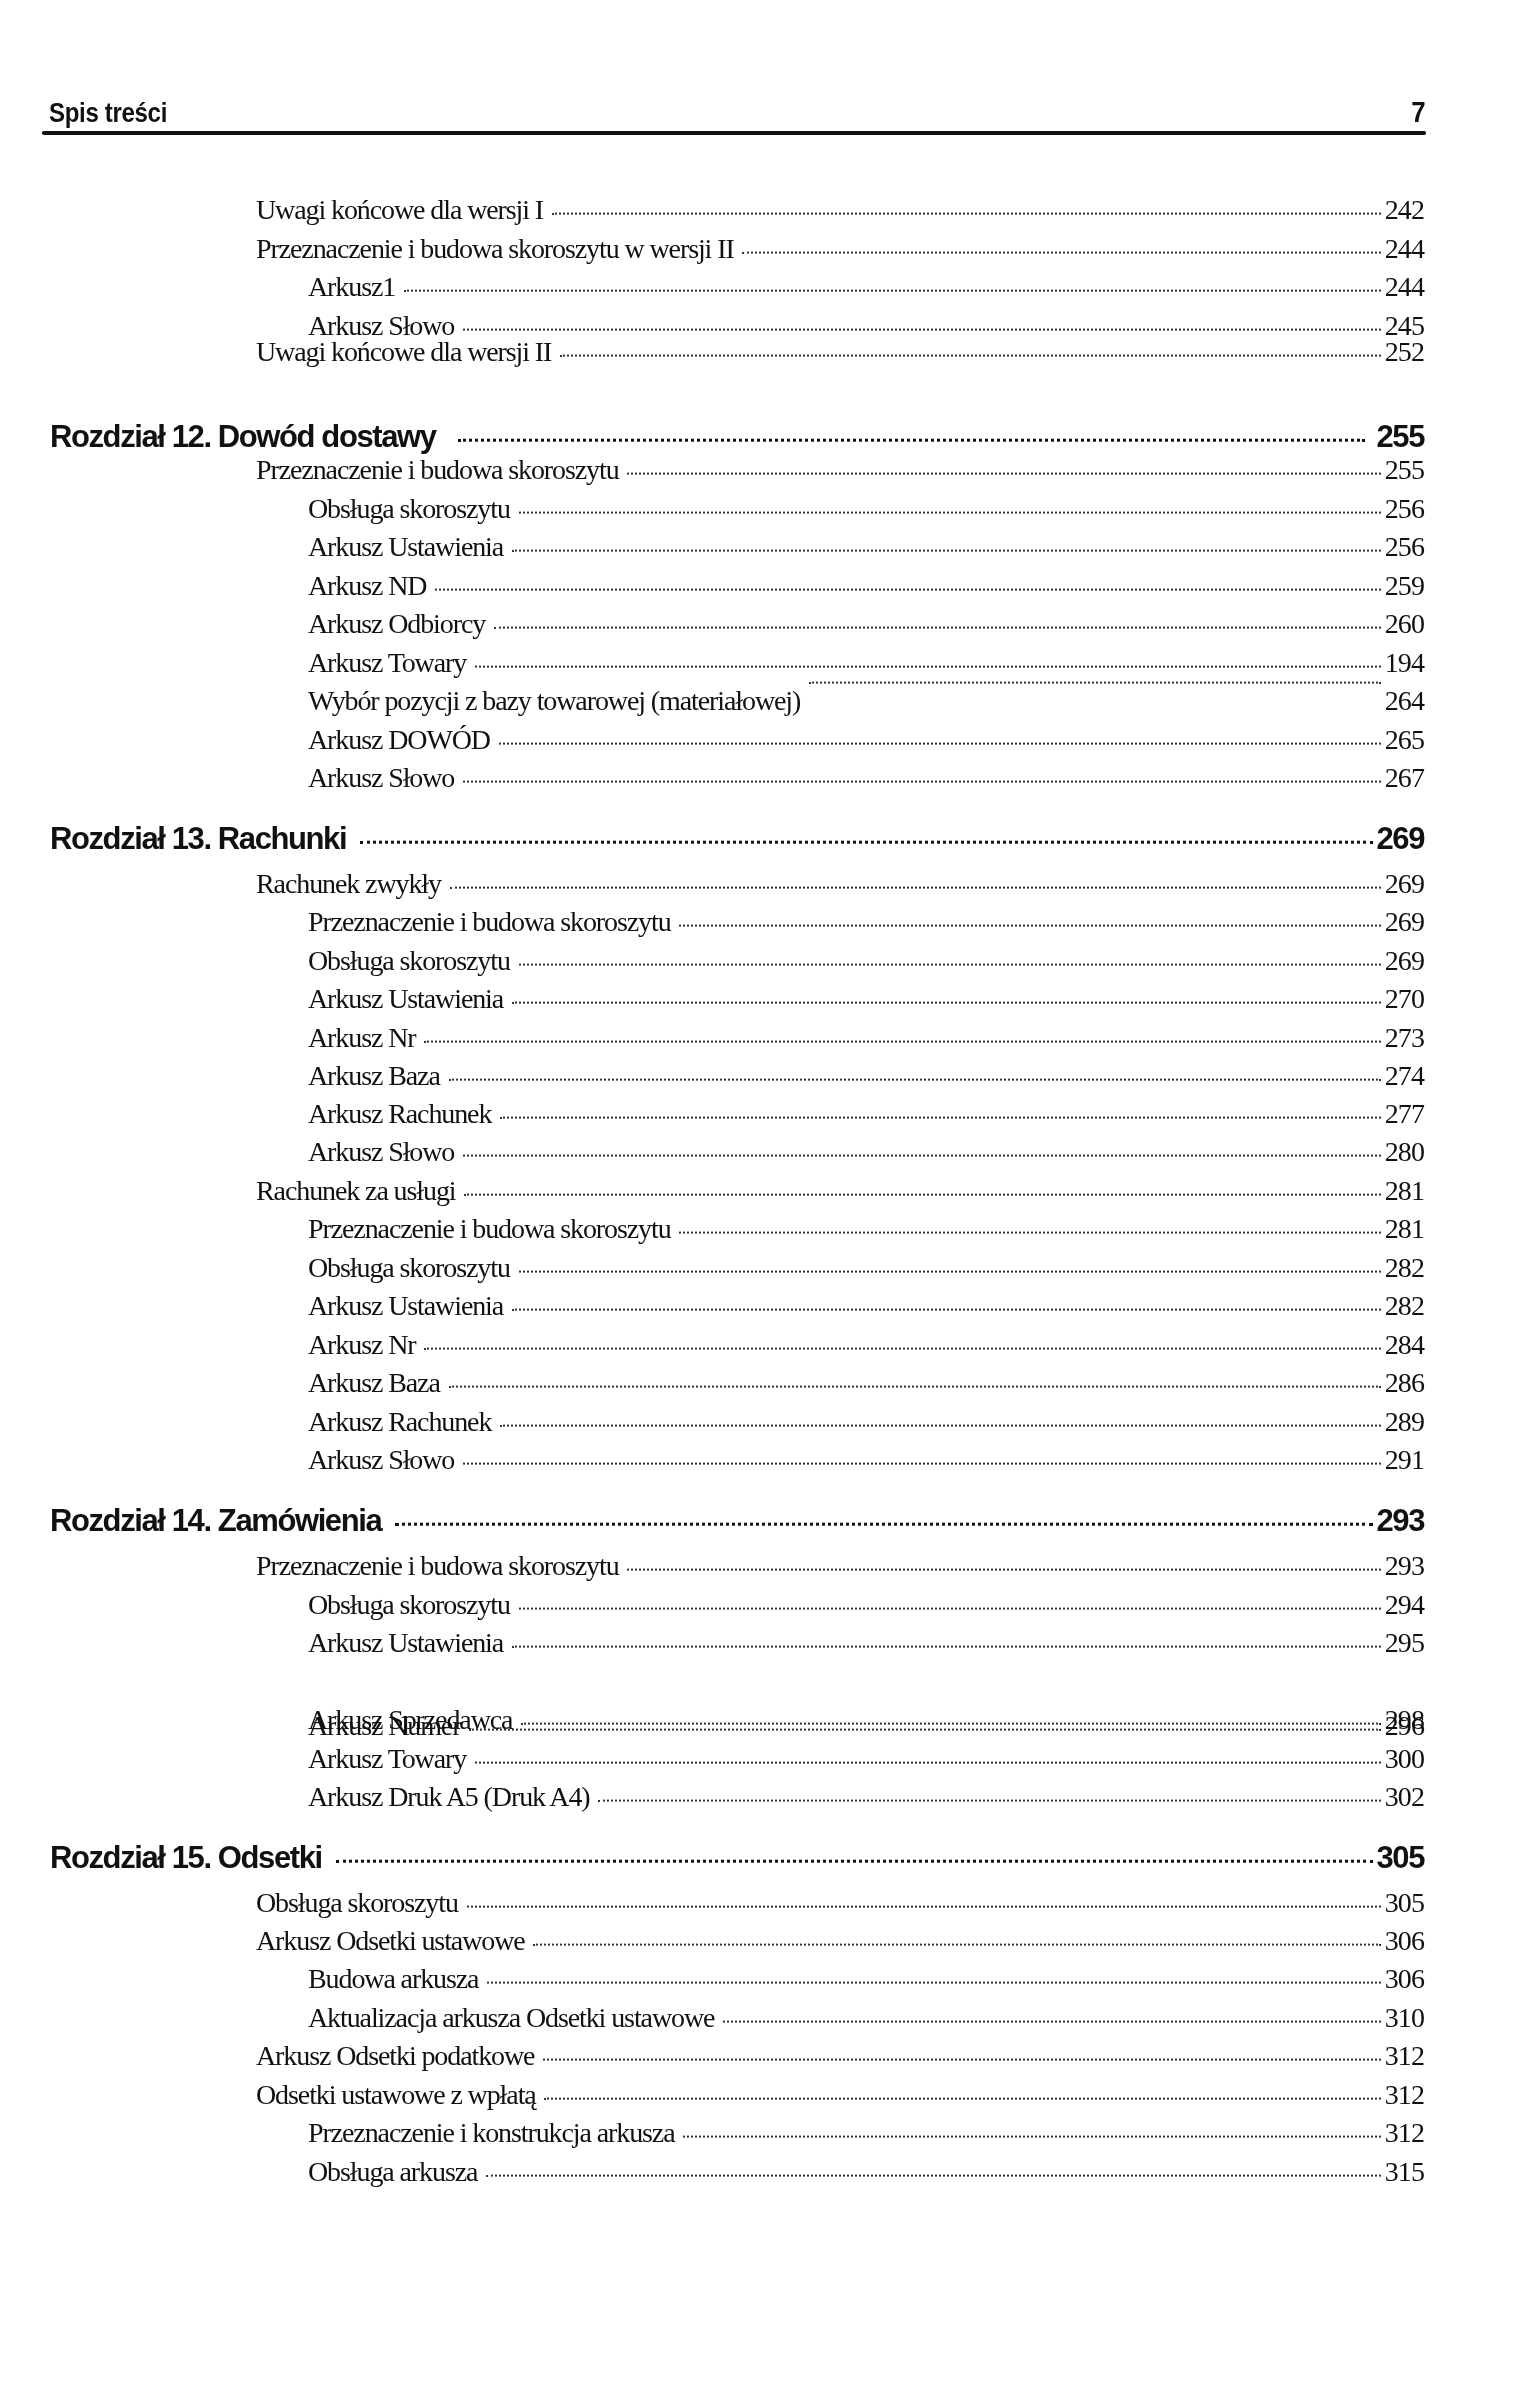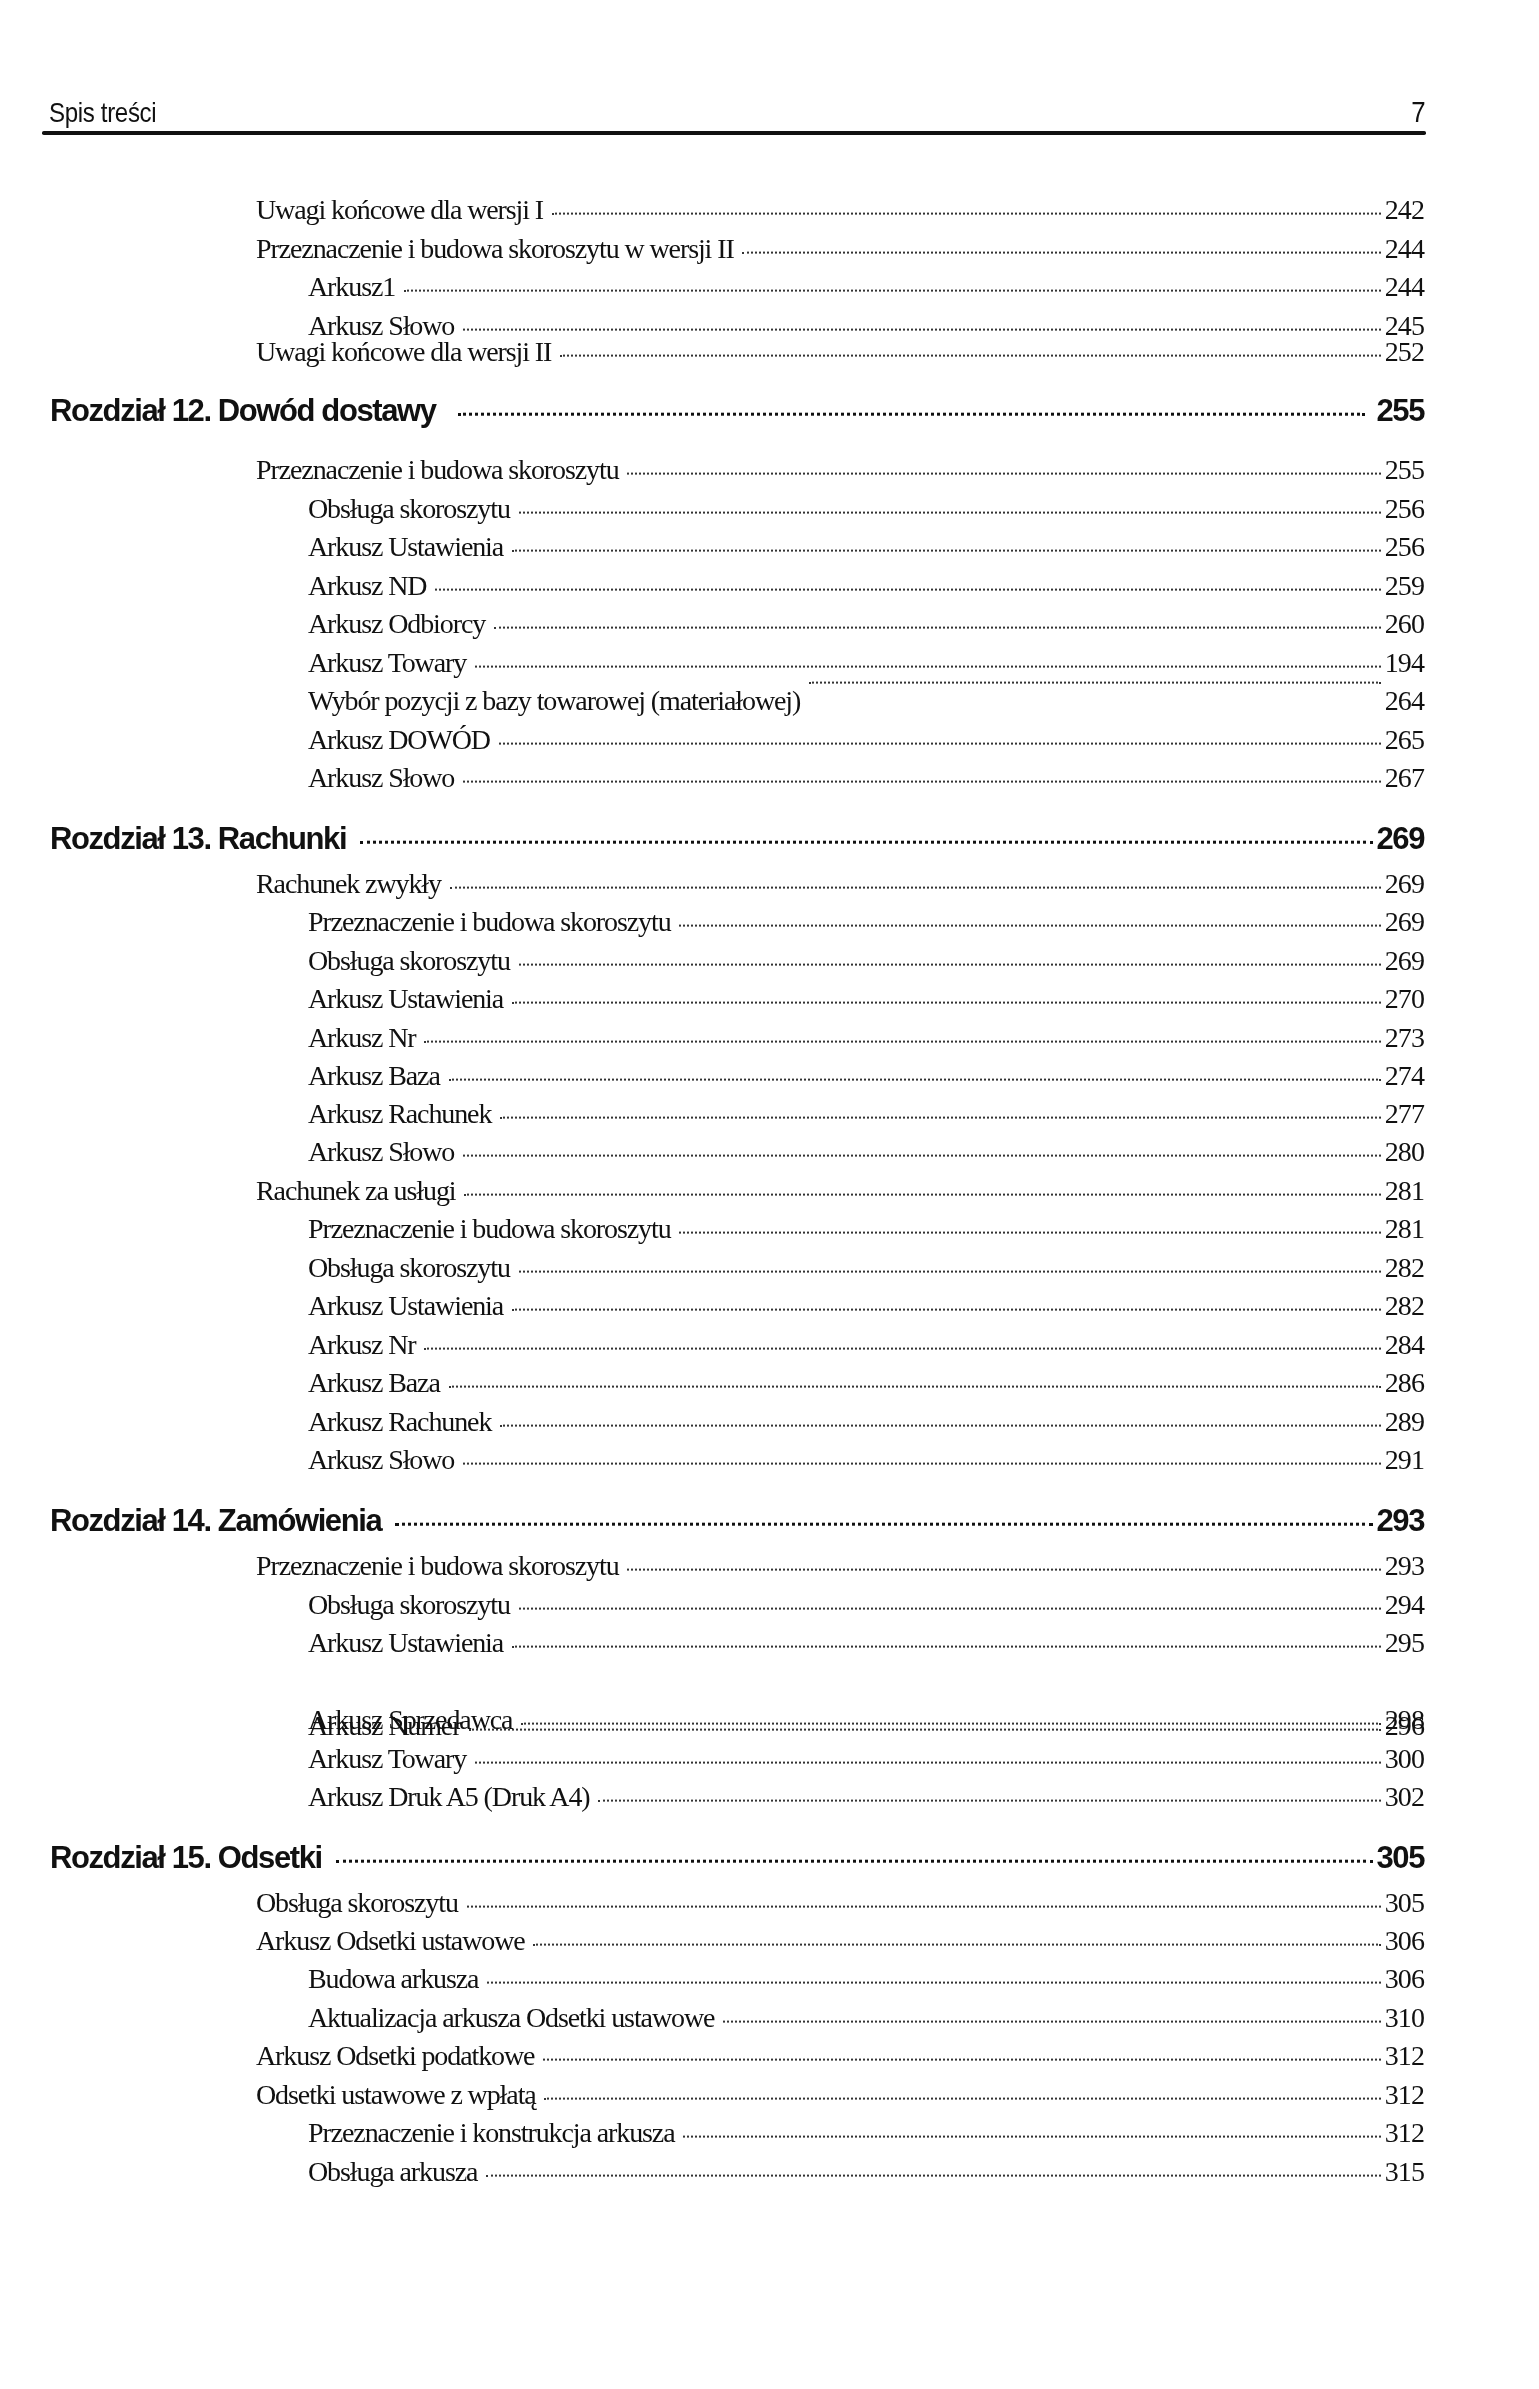--- a/index.html
+++ b/index.html
@@ -1,21 +1,21 @@
 <!DOCTYPE html>
 <html style="font-size:14px"><head>
 <meta charset="utf-8">
 <style>
   html, body { margin: 0; padding: 0; background: #ffffff; }
   body { width: 1539px; height: 2389px; position: relative; overflow: hidden; color: #111; }
   .page { position: absolute; left: 0; top: 0; width: 1539px; height: 2389px; }
   .running-head {
     position: absolute; left: 49px; right: 113px; top: 88px; height: 41px;
     display: flex; justify-content: space-between; align-items: flex-end;
-    font-family: "Liberation Sans", sans-serif; font-weight: normal;
+    font-family: "Liberation Sans", sans-serif; font-weight: bold;
   }
   .running-head .title { font-size: 28px; letter-spacing: -0.4px; transform: scaleX(0.86); transform-origin: left bottom; }
   .running-head .num { font-size: 30px; transform: scaleX(0.86); transform-origin: right bottom; }
   .rule { position: absolute; left: 42px; width: 1384px; top: 131px; height: 4.4px; background: #111; border-radius: 1.8px; }
 
   .toc { position: absolute; left: 0; top: 0; width: 1539px; }
   .row {
     position: absolute; right: 115px; display: flex; align-items: baseline; white-space: nowrap;
   }
   .row .label, .row .page-num { flex: 0 0 auto; }
@@ -67,21 +67,21 @@
       <div class="row entry lvl2" style="top: 310px;">
         <span class="label">Arkusz Słowo</span>
         <span class="leader"></span>
         <span class="page-num">245</span>
       </div>
       <div class="row entry lvl1" style="top: 336px;">
         <span class="label">Uwagi końcowe dla wersji II</span>
         <span class="leader"></span>
         <span class="page-num">252</span>
       </div>
-      <div class="row chapter lvl0" style="top: 393px; gap: 8px;">
+      <div class="row chapter lvl0" style="top: 419px; gap: 8px;">
         <span class="label">Rozdział 12. Dowód dostawy</span>
         <span class="leader"></span>
         <span class="page-num">255</span>
       </div>
       <div class="row entry lvl1" style="top: 454px;">
         <span class="label">Przeznaczenie i budowa skoroszytu</span>
         <span class="leader"></span>
         <span class="page-num">255</span>
       </div>
       <div class="row entry lvl2" style="top: 493px;">

